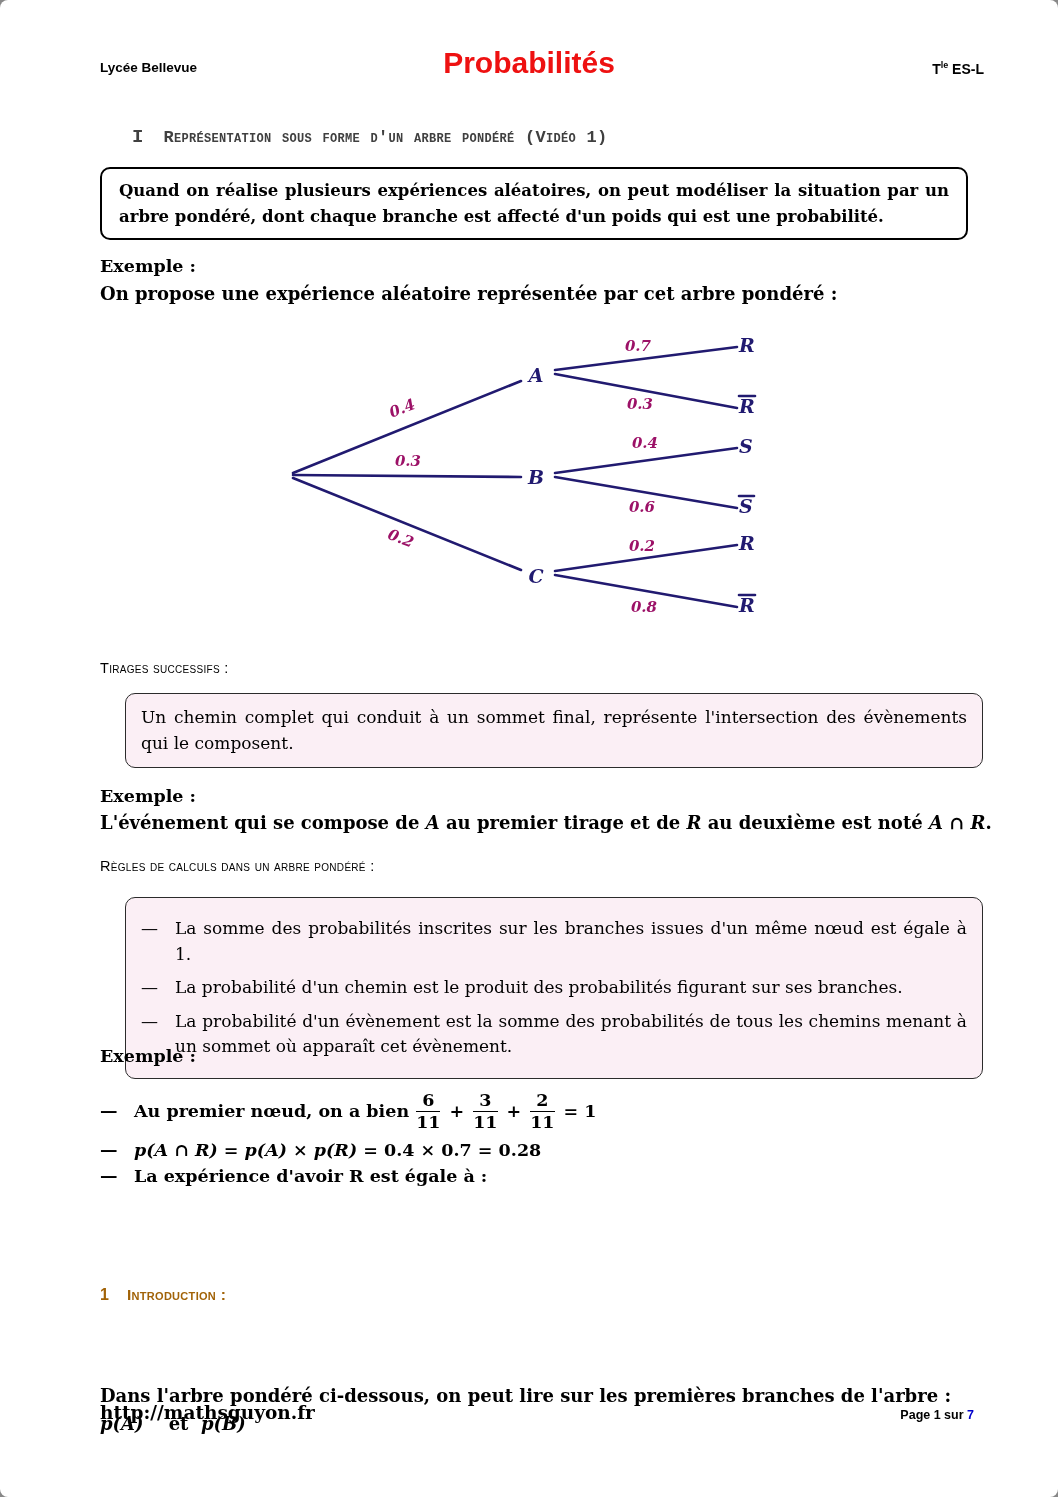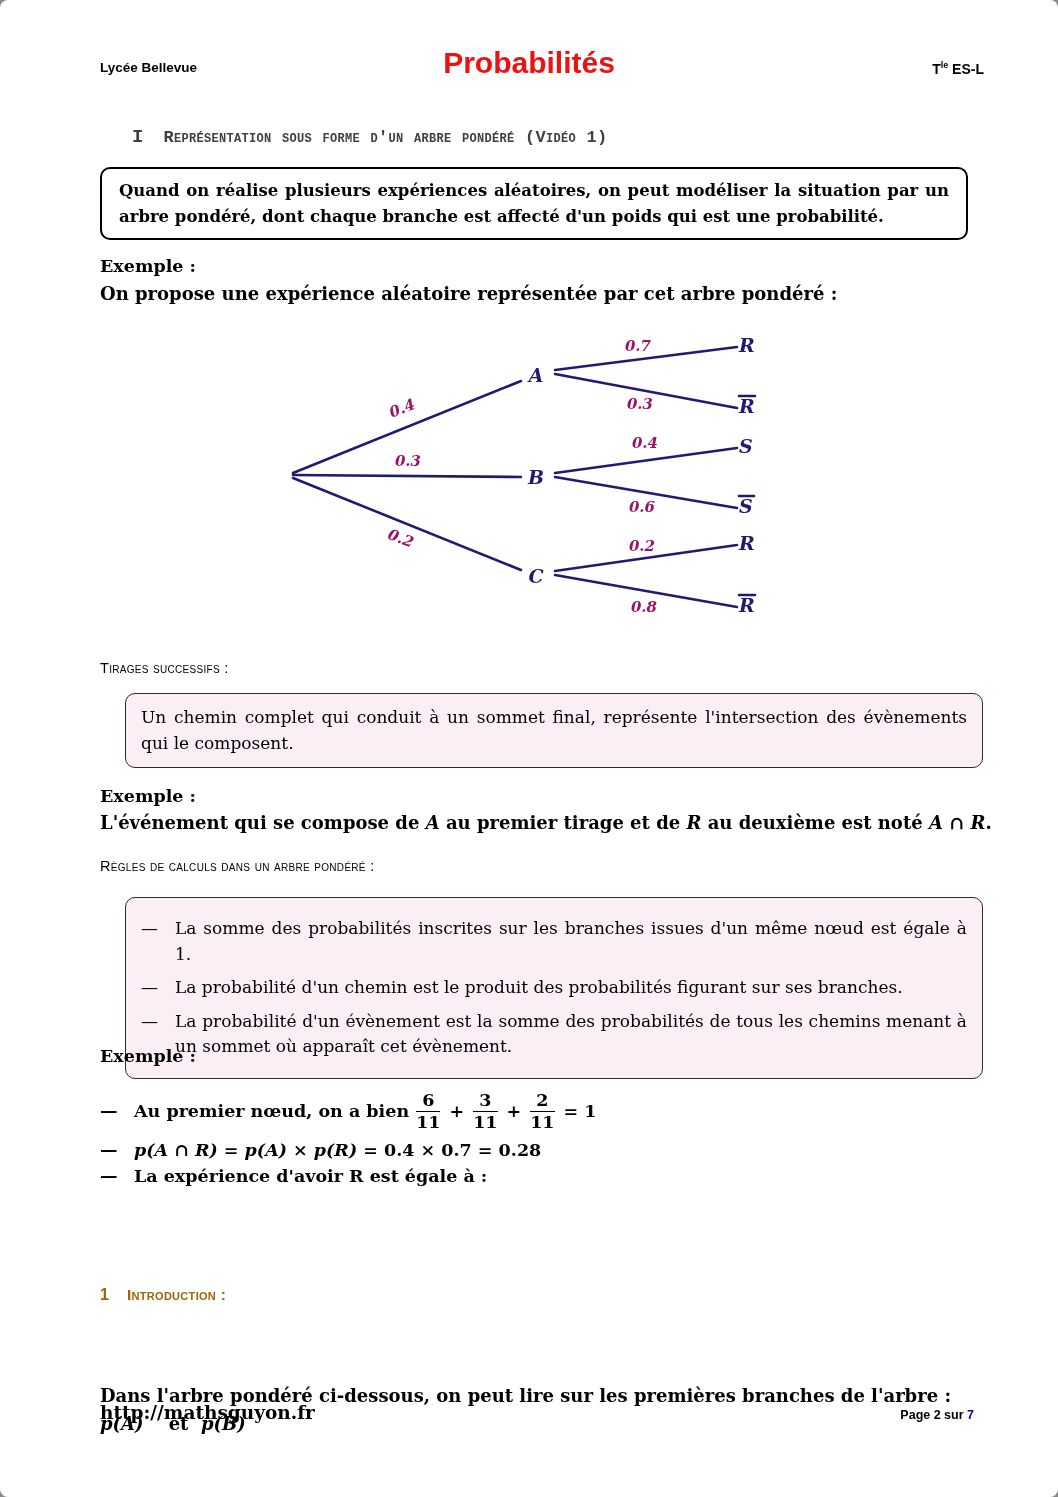--- a/index.html
+++ b/index.html
@@ -163,16 +163,16 @@
     <span class="num">1</span><span class="ttl">Introduction :</span>
   </div>
 
   <div class="abs bold-line" style="left:100px;top:1326px;width:860px;line-height:28px;white-space:pre-wrap;">
     <div><span>Dans l'arbre pondéré ci-dessous, on peut lire sur les premières branches de l'arbre : </span><span class="mi">p(A)</span><span>    et  </span><span class="mi">p(B)</span></div>
     <div></div>
   </div>
 
   <div class="abs footer-url">http://mathsguyon.fr</div>
   <div class="abs footer-page">
-    <span>Page 2 sur </span><span class="total">7</span>
+    <span>Page 1 sur </span><span class="total">7</span>
   </div>
 
 </div>
 
 </body></html>

